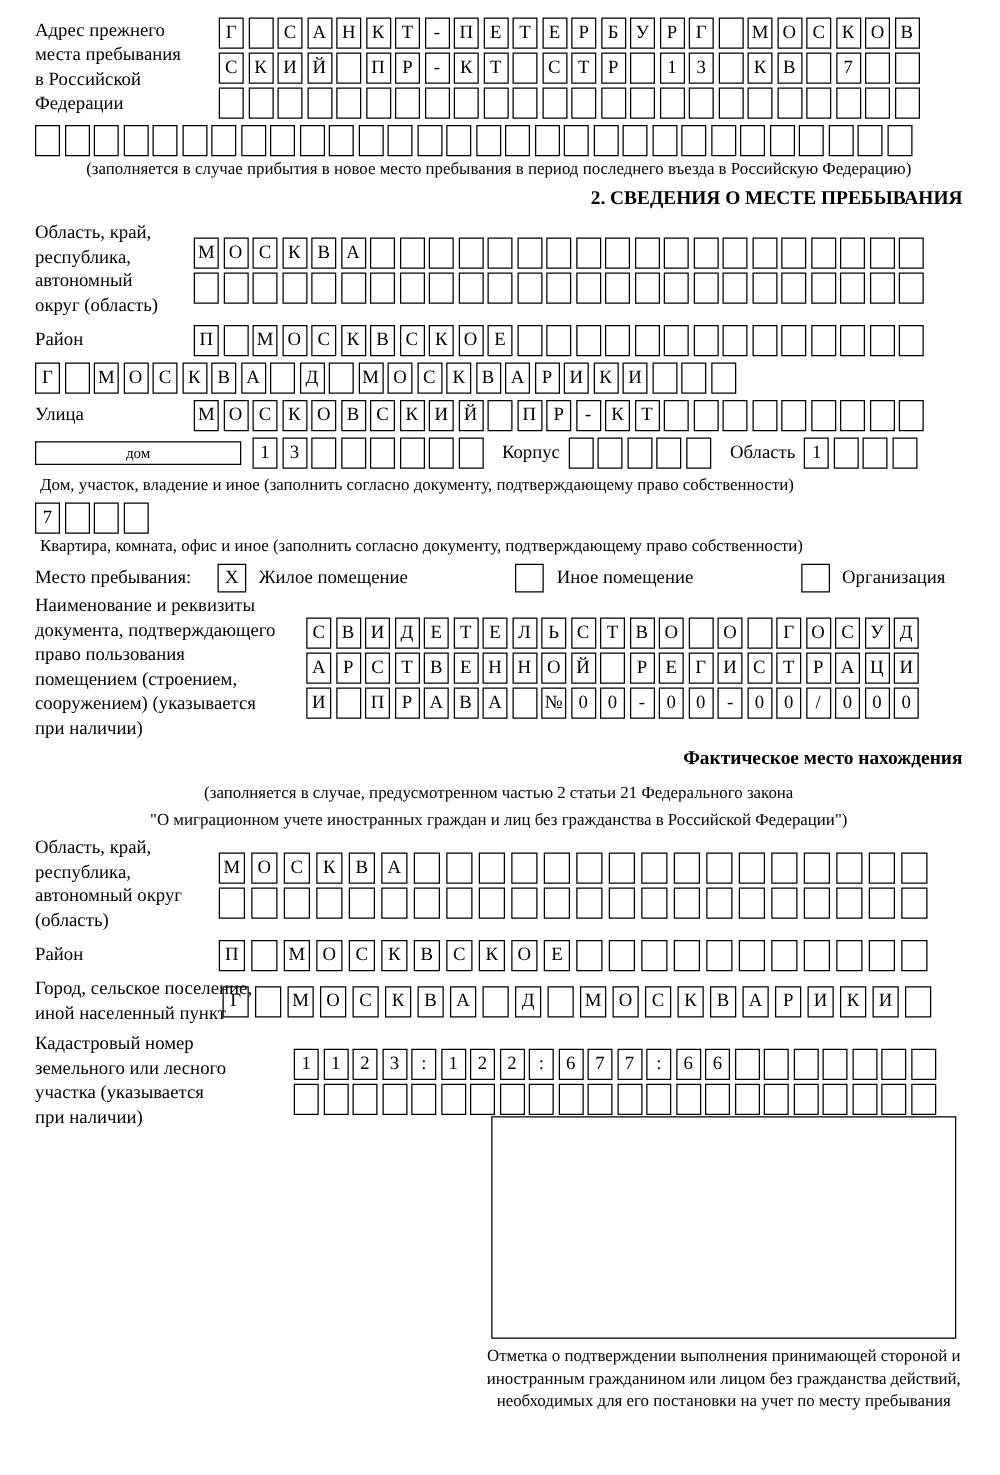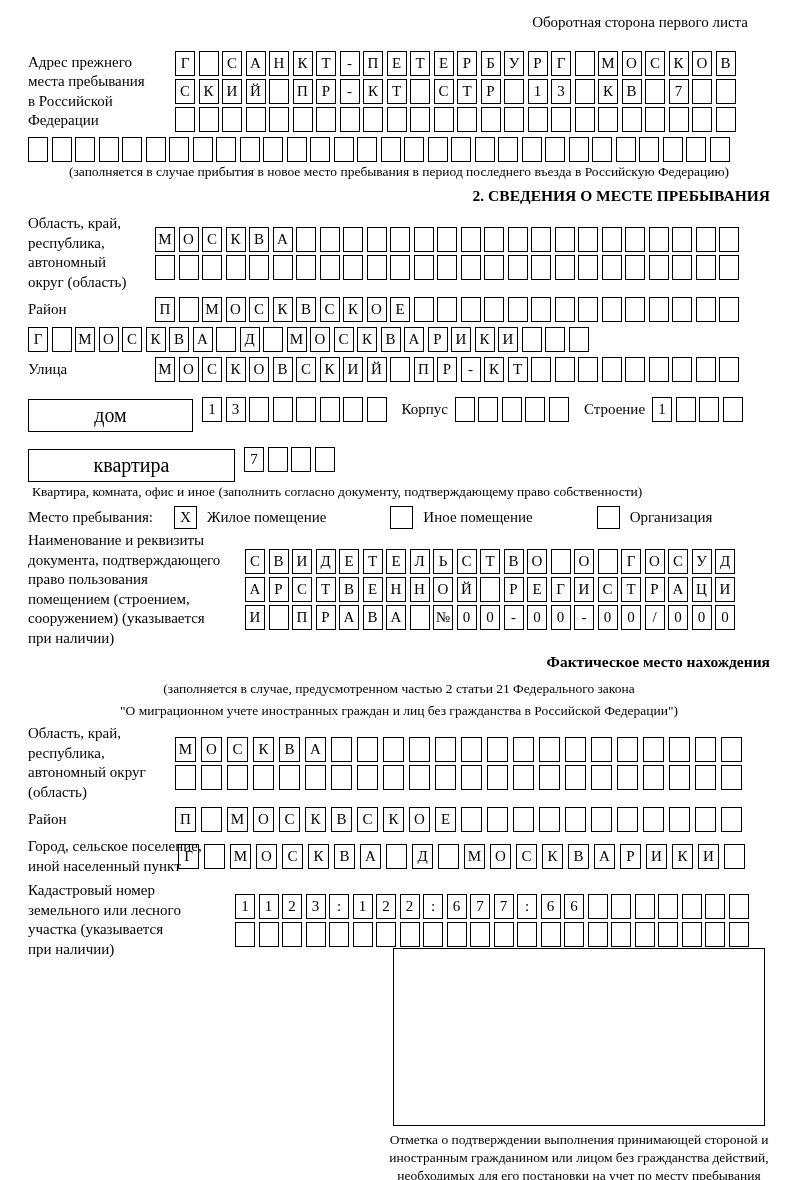--- a/index.html
+++ b/index.html
@@ -12,40 +12,39 @@
   .rows{display:flex;flex-direction:column;gap:3px;}
   .cellrow{display:flex;gap:3.5px;}
   .cellrow.wide{gap:5px;}
   .cell{width:20px;height:25px;box-sizing:border-box;border:1.6px solid #000;display:flex;align-items:center;justify-content:center;font-size:15px;flex-shrink:0;}
   .wide .cell{width:21px;}
   .fullrow{margin-bottom:2px;}
   .note{font-size:13.5px;text-align:center;margin:1px 0 7px;}
   .note-left{font-size:13.5px;text-align:left;margin:0 0 6px 4px;}
   .note-indent{font-size:13.5px;margin:0 0 6px 218px;}
   .sec-title{font-weight:bold;font-size:15.5px;text-align:right;margin:4px 0 9px;}
-  .fieldbox{border:1.6px solid #000;height:33px;box-sizing:border-box;display:flex;align-items:center;justify-content:center;font-size:20px;flex-shrink:0;margin-top:12px;}
+  .fieldbox{border:1.6px solid #000;height:19px;box-sizing:border-box;display:flex;align-items:center;justify-content:center;font-size:12px;flex-shrink:0;}
   .dom-box{width:165px;margin-right:9px;}
   .kv-box{width:207px;margin-right:9px;}
   .inline-lbl{font-size:15px;line-height:25px;margin:0 7px 0 15px;}
   .chk{width:23px;height:23px;box-sizing:border-box;border:1.6px solid #000;display:flex;align-items:center;justify-content:center;font-size:15px;flex-shrink:0;}
   .mesto-lbl{font-size:15px;line-height:23px;width:146px;flex-shrink:0;}
   .opt{display:flex;align-items:center;}
   .opt-text{font-size:15px;line-height:23px;margin-left:10px;}
-  .opt + .opt{margin-left:16px;padding-left:48px;}
+  .opt + .opt{margin-left:38px;padding-left:48px;}
   .fact-note{font-size:13.5px;text-align:center;line-height:18px;margin:0 0 4px;}
   .stamp-box{width:372px;height:178px;box-sizing:border-box;border:1.8px solid #000;margin-left:365px;margin-top:-16px;}
   .stamp-note{width:430px;margin-left:336px;text-align:center;font-size:13.5px;line-height:18px;margin-top:5px;}
   .mb2{margin-bottom:2px;}
 </style>
 </head>
 <body>
 
 <div class="page">
 
-  <div class="hdr">Оборотная сторона первого листа</div>
 
   <div class="flexrow">
     <div class="lbl w145">Адрес прежнего
 места пребывания
 в Российской
 Федерации</div>
     <div class="rows">
       <div class="cellrow">
           <div class="cell">Г</div>
           <div class="cell"></div>
@@ -329,31 +328,31 @@
         <div class="cell"></div>
       </div>
     <div class="inline-lbl">Корпус</div>
     <div class="cellrow">
         <div class="cell"></div>
         <div class="cell"></div>
         <div class="cell"></div>
         <div class="cell"></div>
         <div class="cell"></div>
       </div>
-    <div class="inline-lbl">Строение</div>
+    <div class="inline-lbl">Область</div>
     <div class="cellrow">
         <div class="cell">1</div>
         <div class="cell"></div>
         <div class="cell"></div>
         <div class="cell"></div>
       </div>
   </div>
+  <div class="note-left">Дом, участок, владение и иное (заполнить согласно документу, подтверждающему право собственности)</div>
 
   <div class="flexrow mb2">
-    <div class="fieldbox kv-box">квартира</div>
     <div class="cellrow">
         <div class="cell">7</div>
         <div class="cell"></div>
         <div class="cell"></div>
         <div class="cell"></div>
       </div>
   </div>
   <div class="note-left">Квартира, комната, офис и иное (заполнить согласно документу, подтверждающему право собственности)</div>
 
   <div class="flexrow mb2">

